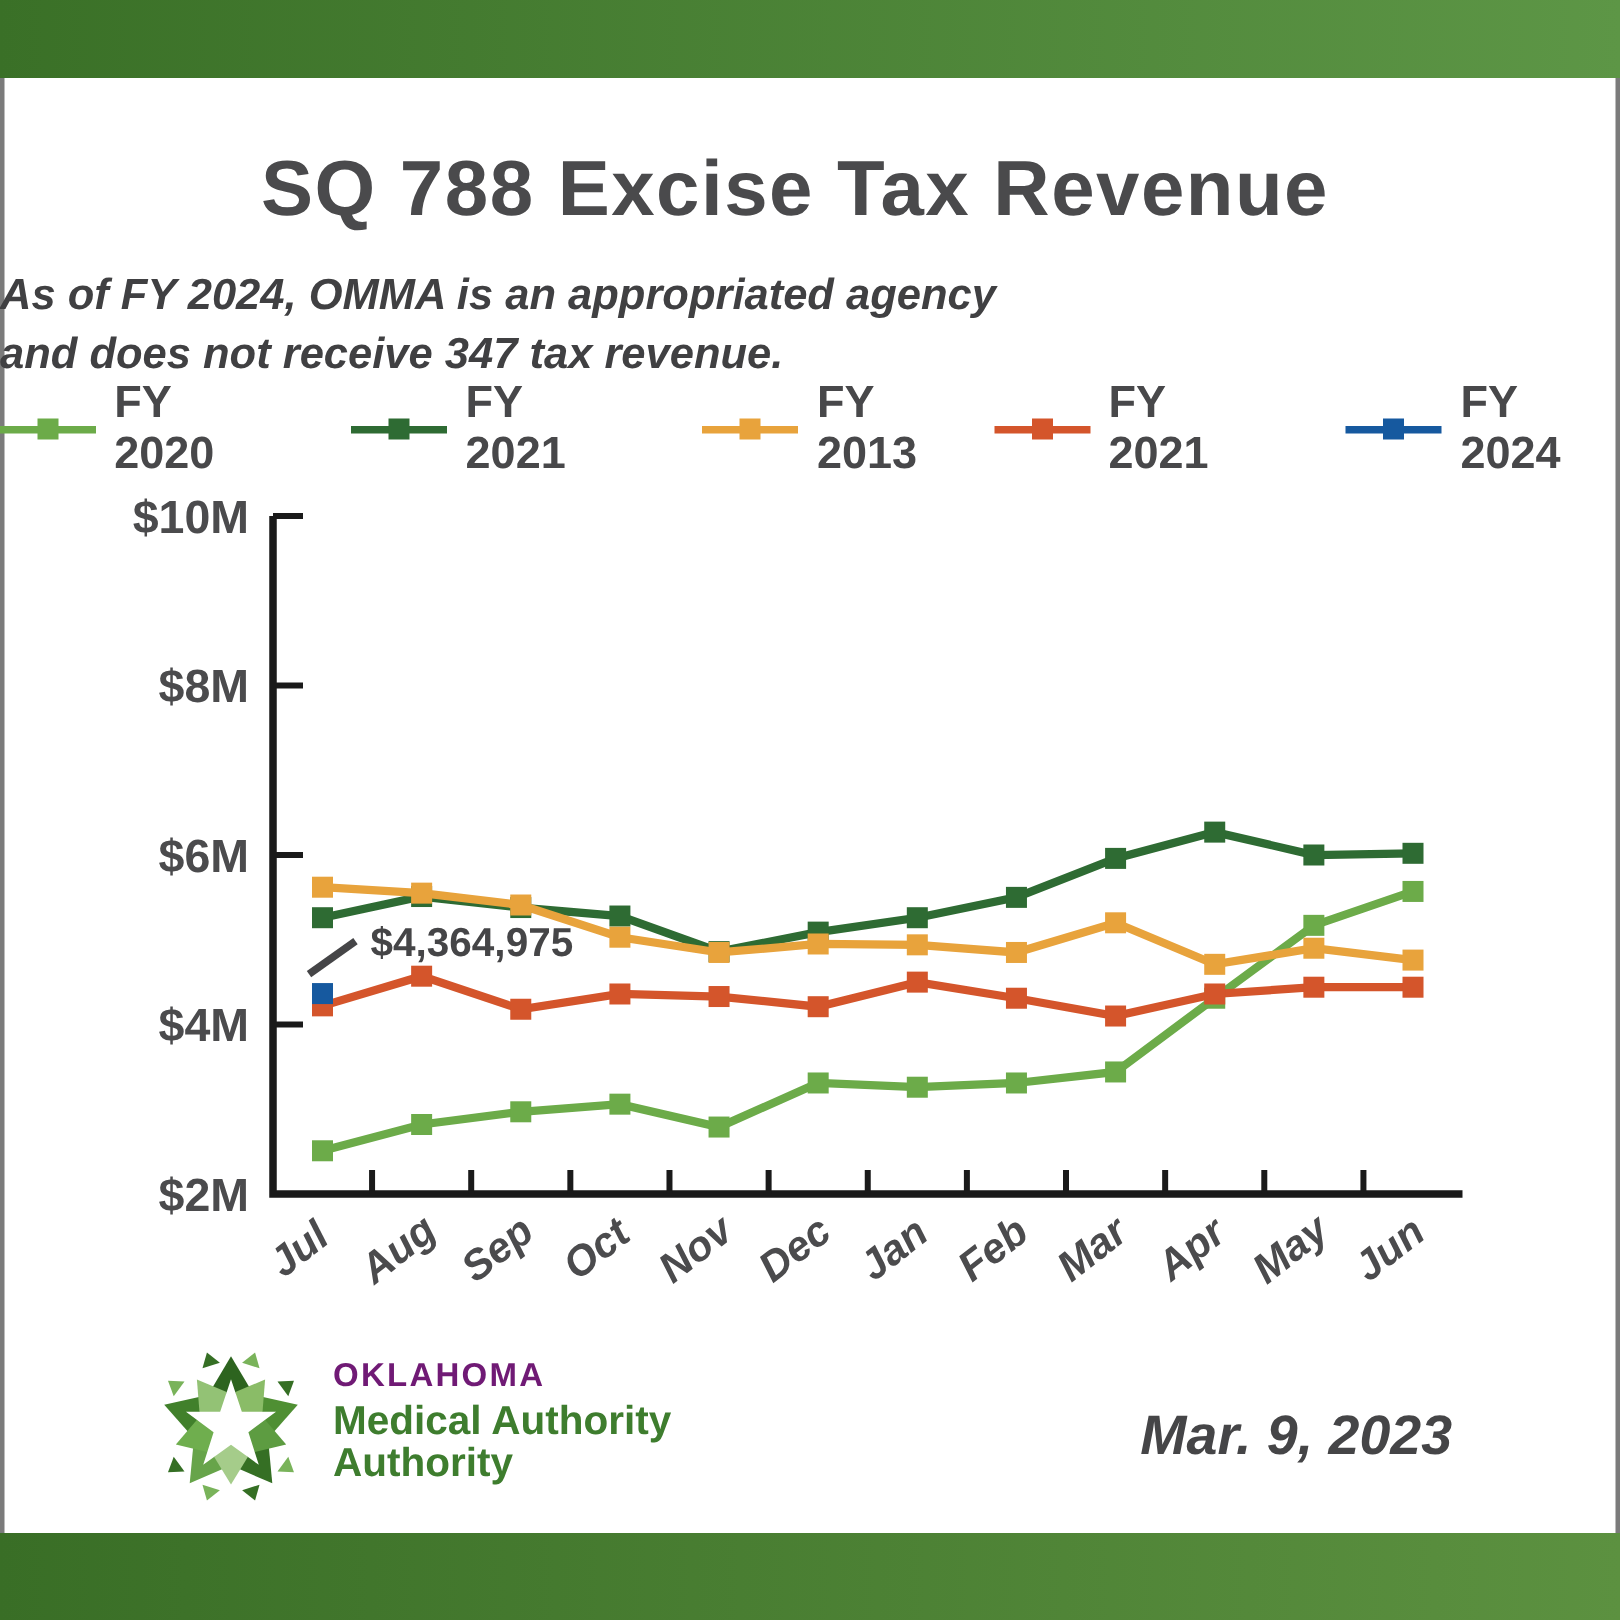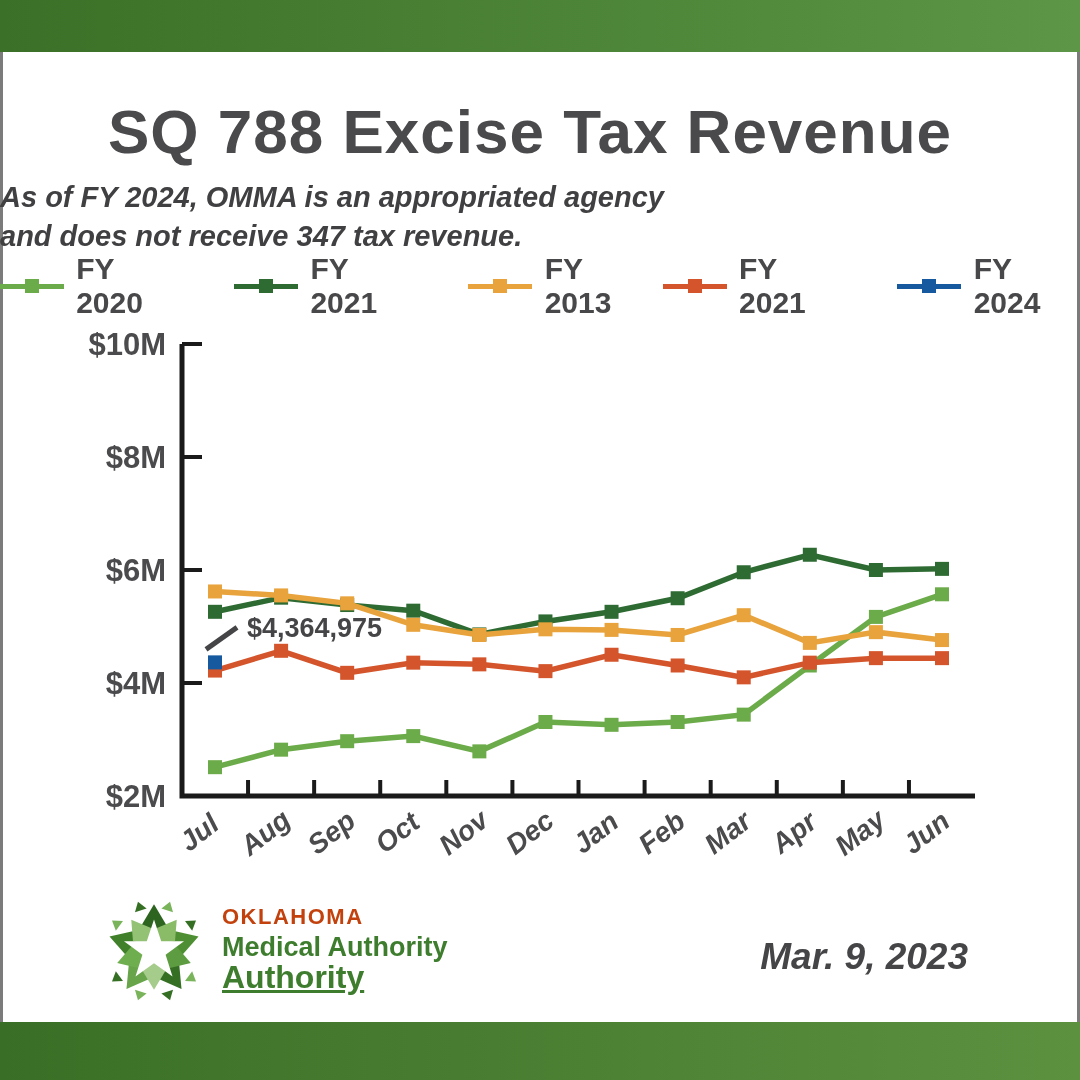--- a/index.html
+++ b/index.html
@@ -9,44 +9,44 @@
   }
   .frame-top{position:absolute;left:0;top:0;width:1080px;height:52px;
     background:linear-gradient(90deg,#3a7027 0%,#5d9646 100%);}
   .frame-bottom{position:absolute;left:0;top:1022px;width:1080px;height:58px;
     background:linear-gradient(90deg,#396e26 0%,#5c9140 100%);}
   .frame-left{position:absolute;left:0;top:52px;width:3px;height:970px;background:#7b7b7b;}
   .frame-right{position:absolute;left:1077px;top:52px;width:3px;height:970px;background:#7b7b7b;}
 
   .title{
     position:absolute;left:0;top:96px;width:1060px;text-align:center;
-    font-size:62px;font-weight:800;color:#4a4a4c;letter-spacing:1px;
+    font-size:52px;font-weight:800;color:#4a4a4c;letter-spacing:1px;
   }
   .subtitle{
     position:absolute;left:0;top:178px;width:1080px;text-align:left;
     font-size:29px;font-weight:700;font-style:italic;color:#404042;line-height:1.35;
   }
   .legend{
     position:absolute;left:0;top:252px;width:1080px;
     display:flex;align-items:center;gap:12px;
   }
   .legend-row{display:flex;justify-content:center;gap:52px;}
   .legend-item{display:flex;align-items:center;gap:16px;}
   .legend-swatch{position:relative;width:64px;height:16px;}
   .legend-swatch .lg-line{position:absolute;left:0;top:6px;width:64px;height:5px;}
   .legend-swatch .lg-marker{position:absolute;left:25px;top:1px;width:14px;height:14px;}
   .legend-label{font-size:30px;font-weight:800;color:#48484a;}
 
   .chart-wrap{position:absolute;left:85px;top:330px;width:910px;height:560px;text-align:center;}
 
   .logo{position:absolute;left:98px;top:894px;display:flex;align-items:flex-start;gap:12px;}
   .logo-text{display:flex;flex-direction:column;margin-top:10px;}
-  .logo-line1{font-size:22px;font-weight:800;color:#c2410c;letter-spacing:1.5px;}
+  .logo-line1{font-size:22px;font-weight:800;color:#701a75;letter-spacing:1.5px;}
   .logo-line2{font-size:27px;font-weight:800;color:#3e7d2e;line-height:1.05;margin-top:3px;}
-  .logo-line3{font-size:32px;font-weight:800;color:#3e7d2e;line-height:1.05;text-decoration:underline;}
+  .logo-line3{font-size:27px;font-weight:800;color:#3e7d2e;line-height:1.05;}
 
   .date-stamp{
     position:absolute;right:112px;top:936px;
     font-size:37px;font-weight:800;font-style:italic;color:#454547;
   }
 </style>
 </head>
 <body>
 
 <div class="frame-top"></div>

